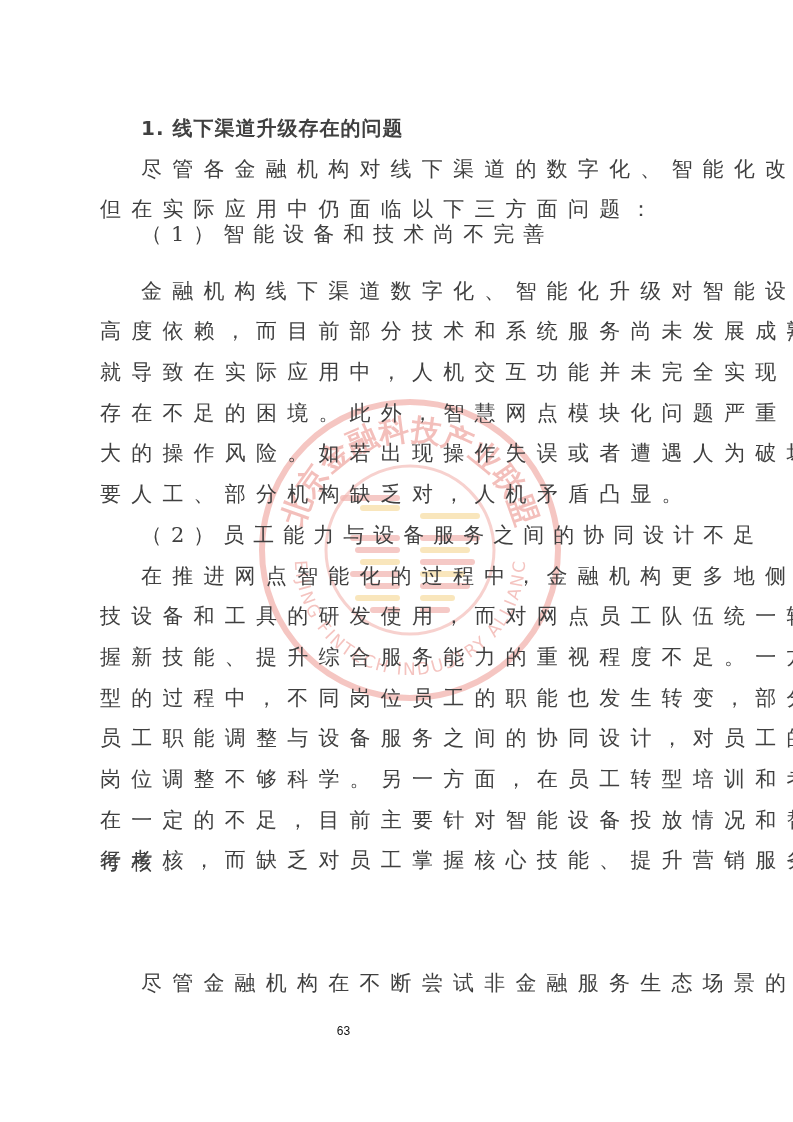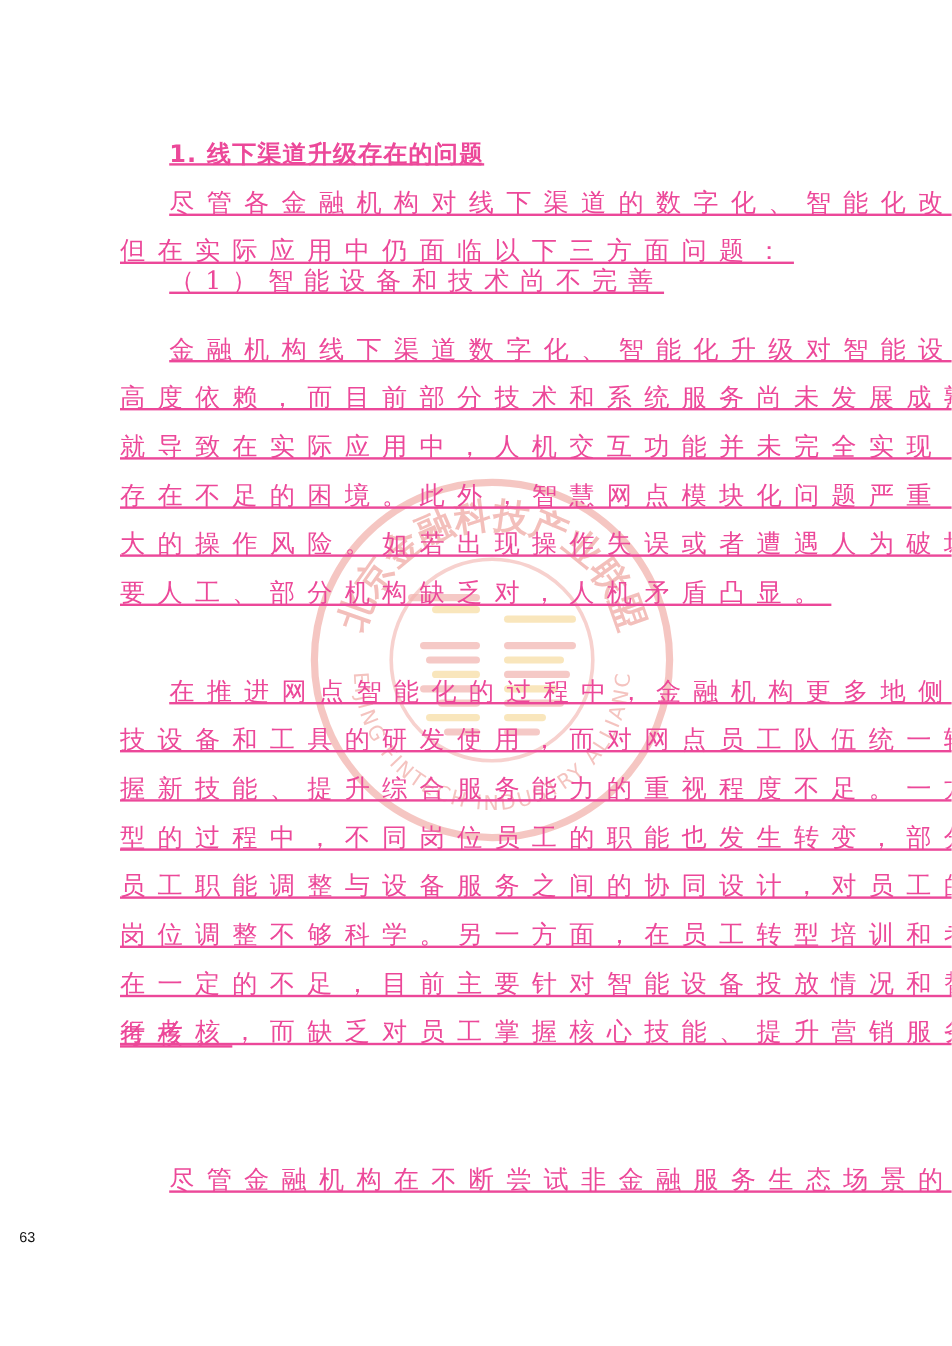--- a/index.html
+++ b/index.html
@@ -2,34 +2,33 @@
 <html><head>
 <meta charset="utf-8">
 <style>
   html, body { margin: 0; padding: 0; background: #ffffff; }
   body { width: 793px; height: 1122px; position: relative; overflow: hidden; }
   .page { position: absolute; left: 0; top: 0; width: 793px; height: 1122px; background: #fff; }
   .seal { position: absolute; left: 255px; top: 395px; width: 310px; height: 310px; z-index: 0; }
   .line {
     position: absolute; z-index: 1; white-space: nowrap;
     font-family: "DejaVu Serif", "Liberation Serif", serif;
-    font-size: 21px; line-height: 26px; color: #ec4899;
+    font-size: 21px; line-height: 26px; color: #404040;
     letter-spacing: 10.2px;
     transform: translateY(-13px);
-    text-decoration: underline;
   }
   .line.full { left: 100px; }
   .line.indent { left: 141px; }
   .line.sub { left: 141px; letter-spacing: 9px; }
   .line.heading {
     left: 141px; font-weight: bold; letter-spacing: 1px;
     font-family: "DejaVu Sans", "Liberation Sans", sans-serif; font-size: 20px;
   }
   .pagenum {
-    position: absolute; left: 16px; width: 687px; top: 1024px; 
+    position: absolute; left: 0; width: 687px; top: 1024px; text-align: center;
     font-family: "Liberation Sans", "DejaVu Sans", sans-serif; font-size: 12px; color: #111;
   }
 </style>
 </head>
 <body>
 
 <div class="page">
 
   <svg class="seal" viewBox="0 0 310 310" xmlns="http://www.w3.org/2000/svg">
     <defs>
@@ -72,20 +71,21 @@
   <div class="line full" style="top:209px">但在实际应用中仍面临以下三方面问题：</div>
 
   <div class="line sub" style="top:234px">（1）智能设备和技术尚不完善</div>
   <div class="line indent" style="top:291px">金融机构线下渠道数字化、智能化升级对智能设备和新技术</div>
   <div class="line full" style="top:331px">高度依赖，而目前部分技术和系统服务尚未发展成熟和完善，这</div>
   <div class="line full" style="top:372px">就导致在实际应用中，人机交互功能并未完全实现，客户体验仍</div>
   <div class="line full" style="top:413px">存在不足的困境。此外，智慧网点模块化问题严重，可能带来较</div>
   <div class="line full" style="top:453px">大的操作风险。如若出现操作失误或者遭遇人为破坏现象，仍需</div>
   <div class="line full" style="top:494px">要人工、部分机构缺乏对，人机矛盾凸显。</div>
 
+  <div class="line sub" style="top:535px">（2）员工能力与设备服务之间的协同设计不足</div>
   <div class="line indent" style="top:576px">在推进网点智能化的过程中，金融机构更多地侧重于金融科</div>
   <div class="line full" style="top:616px">技设备和工具的研发使用，而对网点员工队伍统一转型理念、掌</div>
   <div class="line full" style="top:657px">握新技能、提升综合服务能力的重视程度不足。一方面，网点转</div>
   <div class="line full" style="top:698px">型的过程中，不同岗位员工的职能也发生转变，部分机构缺乏对</div>
   <div class="line full" style="top:738px">员工职能调整与设备服务之间的协同设计，对员工的职能划分和</div>
   <div class="line full" style="top:779px">岗位调整不够科学。另一方面，在员工转型培训和考核方面还存</div>
   <div class="line full" style="top:820px">在一定的不足，目前主要针对智能设备投放情况和替代率情况进</div>
   <div class="line full" style="top:860px">行考核，而缺乏对员工掌握核心技能、提升营销服务能力的专项</div>
   <div class="line full" style="top:862px">考核。</div>
 

